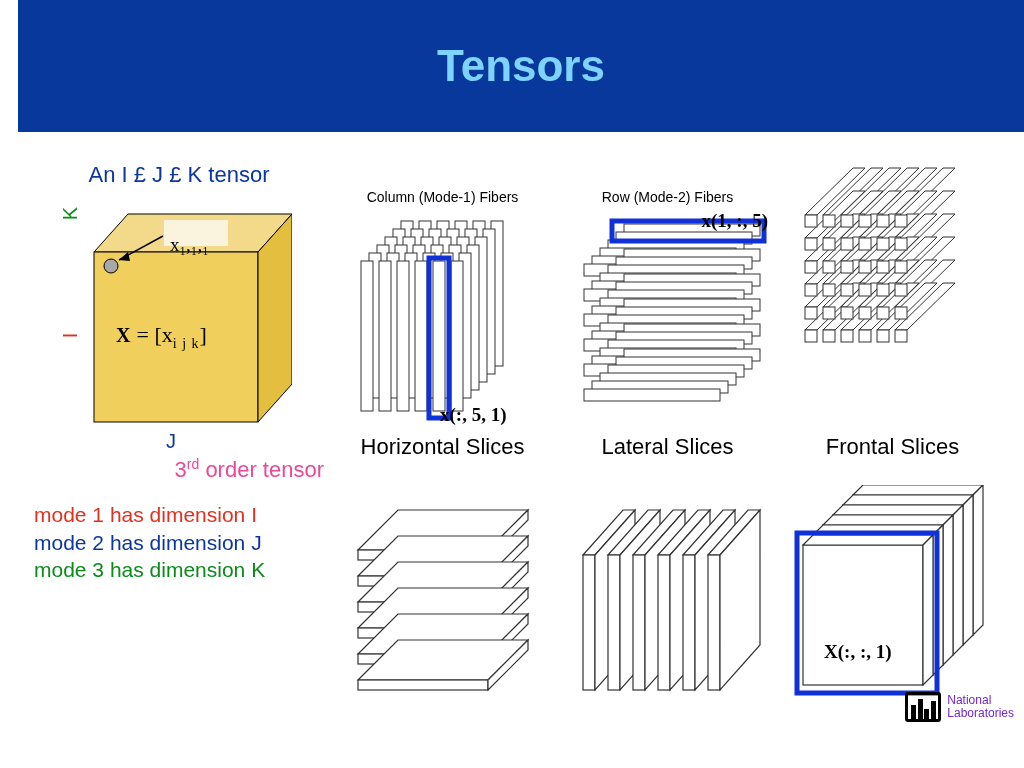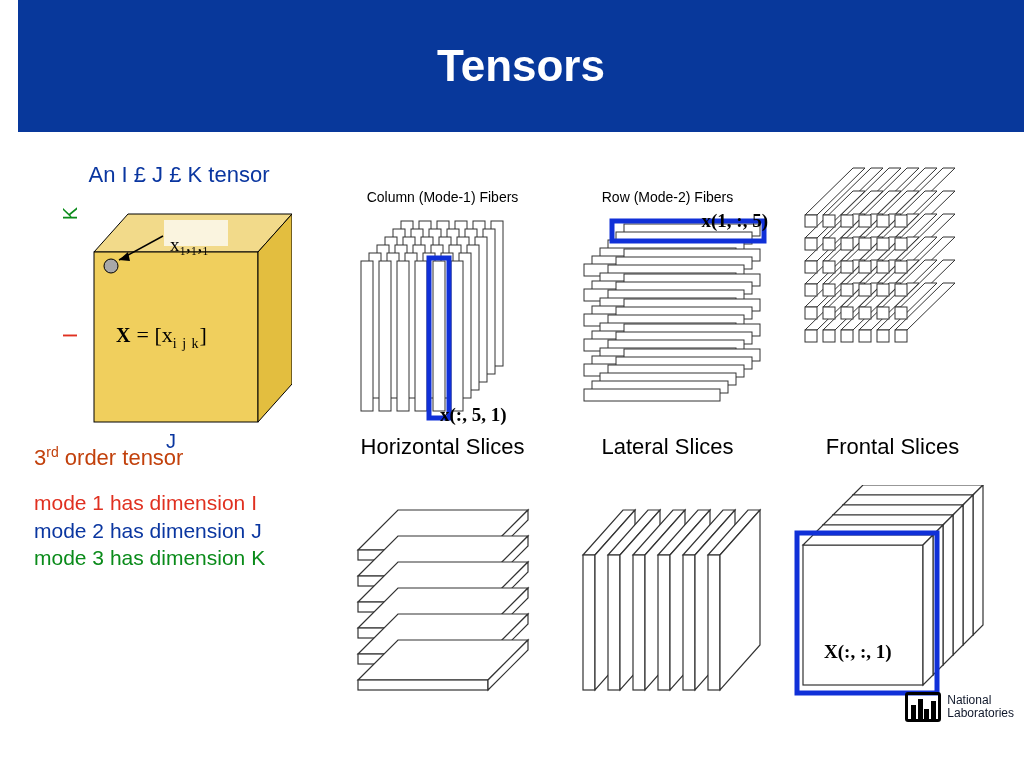--- a/index.html
+++ b/index.html
@@ -1,42 +1,42 @@
 <!DOCTYPE html>
 <html><head>
 <meta charset="utf-8">
 <style>
   body { margin:0; font-family: Arial, Helvetica, sans-serif; background:#fff; width:1024px; height:768px; overflow:hidden; position:relative; }
-  .title-bar { background:#08389b; color:#ffffff; height:132px; display:flex; align-items:center; justify-content:center;margin-left:18px; }
+  .title-bar { background:#08389b; color:#7dd3fc; height:132px; display:flex; align-items:center; justify-content:center;margin-left:18px; }
   .title-bar h1 { margin:0; font-size:44px; font-weight:bold; }
   .content { position:relative; width:100%; height:600px; }
 
   .left-col { position:absolute; left:34px; top:30px; width:290px; }
   .tensor-title { color:#0a36a0; font-size:22px; text-align:center; margin-bottom:6px; }
   .tensor-fig { position:relative; width:226px; height:240px; margin:0 auto; }
-  .order-text { text-align:left; font-size:22px; margin-top:10px; color:#c2410c; }
+  .order-text { text-align:right; font-size:22px; margin-top:22px; color:#ec4899; }
   .order-text sup { font-size:14px; vertical-align:super; }
   .modes { text-align:left; font-size:21px; margin-top:18px; line-height:1.3; }
   .m1{color:#e03020;} .m2{color:#0a36a0;} .m3{color:#0a8b1a;}
 
   .right-grid { position:absolute; left:330px; top:20px; width:680px; }
   .row { display:flex; }
   .cell { width:225px; text-align:center; }
   .cell-label { font-size:14px; line-height:1.2; min-height:54px; display:flex; align-items:flex-end; justify-content:center; padding-bottom:4px;}
   .fig-holder { height:218px; position:relative; display:flex; align-items:flex-end; justify-content:center; }
   .row2 .cell-label { min-height:38px; font-size:22px; align-items:center;}
   .row2 .fig-holder{ height:235px; }
   .annotation { font-family:"Times New Roman",serif; font-size:19px; position:absolute; }
   .caption-math { font-family:"Times New Roman",serif; font-size:20px; font-weight:bold; }
   .sub-math{ font-family:"Times New Roman",serif; font-size:14px; font-weight:normal;}
 
   .logo { position:absolute; right:10px; bottom:10px; display:flex; align-items:center; gap:6px;}
   .logo-box { width:36px; height:30px; border:3px solid #000; border-radius:3px; display:flex; align-items:flex-end; justify-content:space-around; padding:2px 2px 0 2px; box-sizing:border-box;}
   .bar { width:5px; background:#000; }
-  .logo-text { font-size:12px; line-height:1.05; color:#0f172a; }
+  .logo-text { font-size:12px; line-height:1.05; color:#6d28d9; }
 </style>
 </head>
 <body>
 
 <div class="title-bar">
   <h1>Tensors</h1>
 </div>
 
 <div class="content">
 

